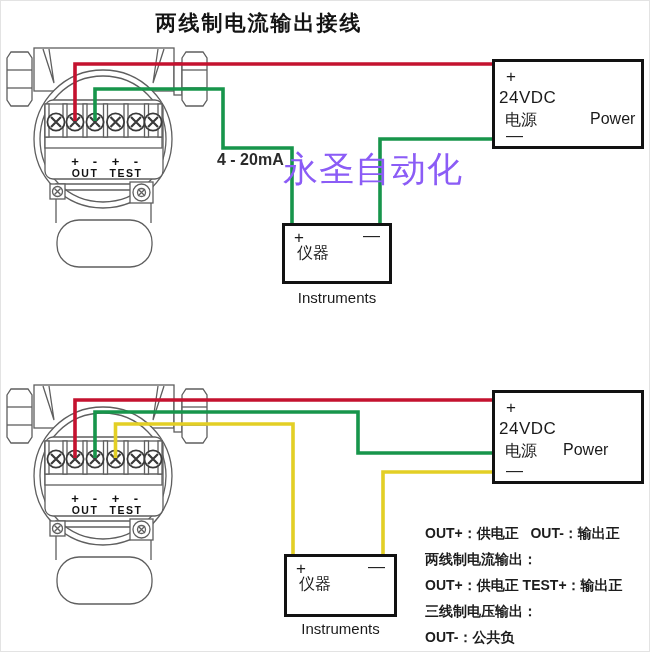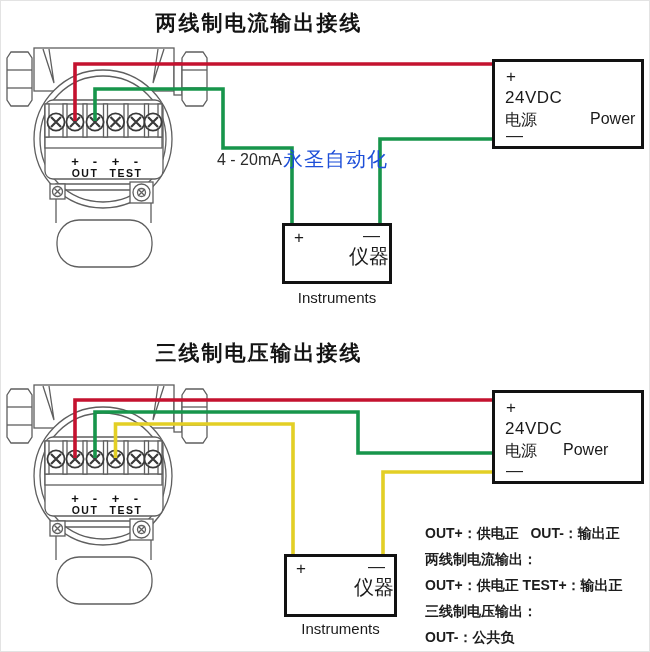--- a/index.html
+++ b/index.html
@@ -6,33 +6,33 @@
   .canvas{
     position:relative;width:650px;height:652px;background:#fff;overflow:hidden;
     font-family:"Liberation Sans","DejaVu Sans",sans-serif;color:#1a1a1a;
     border:1px solid #e3e3e3;box-sizing:border-box;
   }
   .canvas svg{position:absolute;left:0;top:0;}
   .title{
     position:absolute;left:0;width:516px;text-align:center;
     font-size:21px;font-weight:bold;letter-spacing:2px;color:#141414;
   }
-  .sig{position:absolute;font-size:16px;color:#2b2b2b;}
-  .wm{position:absolute;font-size:20px;color:#1d4ed8;letter-spacing:1px;}
+  .sig{position:absolute;font-size:16px;color:#2b2b2b;font-weight:bold;}
+  .wm{position:absolute;font-size:35px;color:#8b5cf6;letter-spacing:1px;}
   .box{
     position:absolute;background:#fff;border:3px solid #121212;box-sizing:border-box;
   }
   .box span{position:absolute;white-space:nowrap;}
   .pb-plus{left:11px;top:5px;font-size:17px;}
-  .pb-v{left:10px;top:26px;font-size:17px;letter-spacing:.5px;}
+  .pb-v{left:4px;top:26px;font-size:17px;letter-spacing:.5px;}
   .pb-cn{left:10px;top:48px;font-size:16px;}
   .pb-minus{left:11px;top:64px;font-size:17px;}
   .ib-plus{left:9px;top:2px;font-size:17px;}
   .ib-minus{right:9px;top:0px;font-size:17px;}
-  .ib-cn{left:0;right:0;top:17px;text-align:right;font-size:20px;}
+  .ib-cn{left:0;right:0;top:17px;text-align:left;font-size:16px;padding-left:12px;}
   .ib-en{left:0;right:0;top:35px;text-align:center;font-size:15px;margin-top:28px;}
   .notes{position:absolute;left:424px;top:519px;font-size:14px;font-weight:bold;
     line-height:26px;color:#1c1c1c;}
   .notes div{white-space:pre;}
 </style>
 </head>
 <body>
 
 <div class="canvas">
 
@@ -230,21 +230,20 @@
     <g fill="none" stroke-width="3.6">
       <path d="M74,457 V399 H491" stroke="#c4122f"></path>
       <path d="M94,457 V411 H357 V452 H491" stroke="#17954b"></path>
       <path d="M114.5,457 V423 H292 V553" stroke="#e3cf25"></path>
       <path d="M491,471 H382 V553" stroke="#e3cf25"></path>
     </g>
   </svg>
 
   <div class="title" style="top:8px">两线制电流输出接线</div>
 
-  <div class="title" style="top:338px">三线制电压输出接线</div>
 
   <div class="sig" style="left:216px;top:150px">4 - 20mA</div>
 
   <div class="wm" style="left:282px;top:145px">永圣自动化</div>
 
   <div class="box" style="left:491px;top:58px;width:152px;height:90px">
     <span class="pb-plus">+</span>
     <span class="pb-v">24VDC</span>
     <span class="pb-cn">电源</span>
     <span style="left:95px;top:48px;font-size:16px">Power</span>

